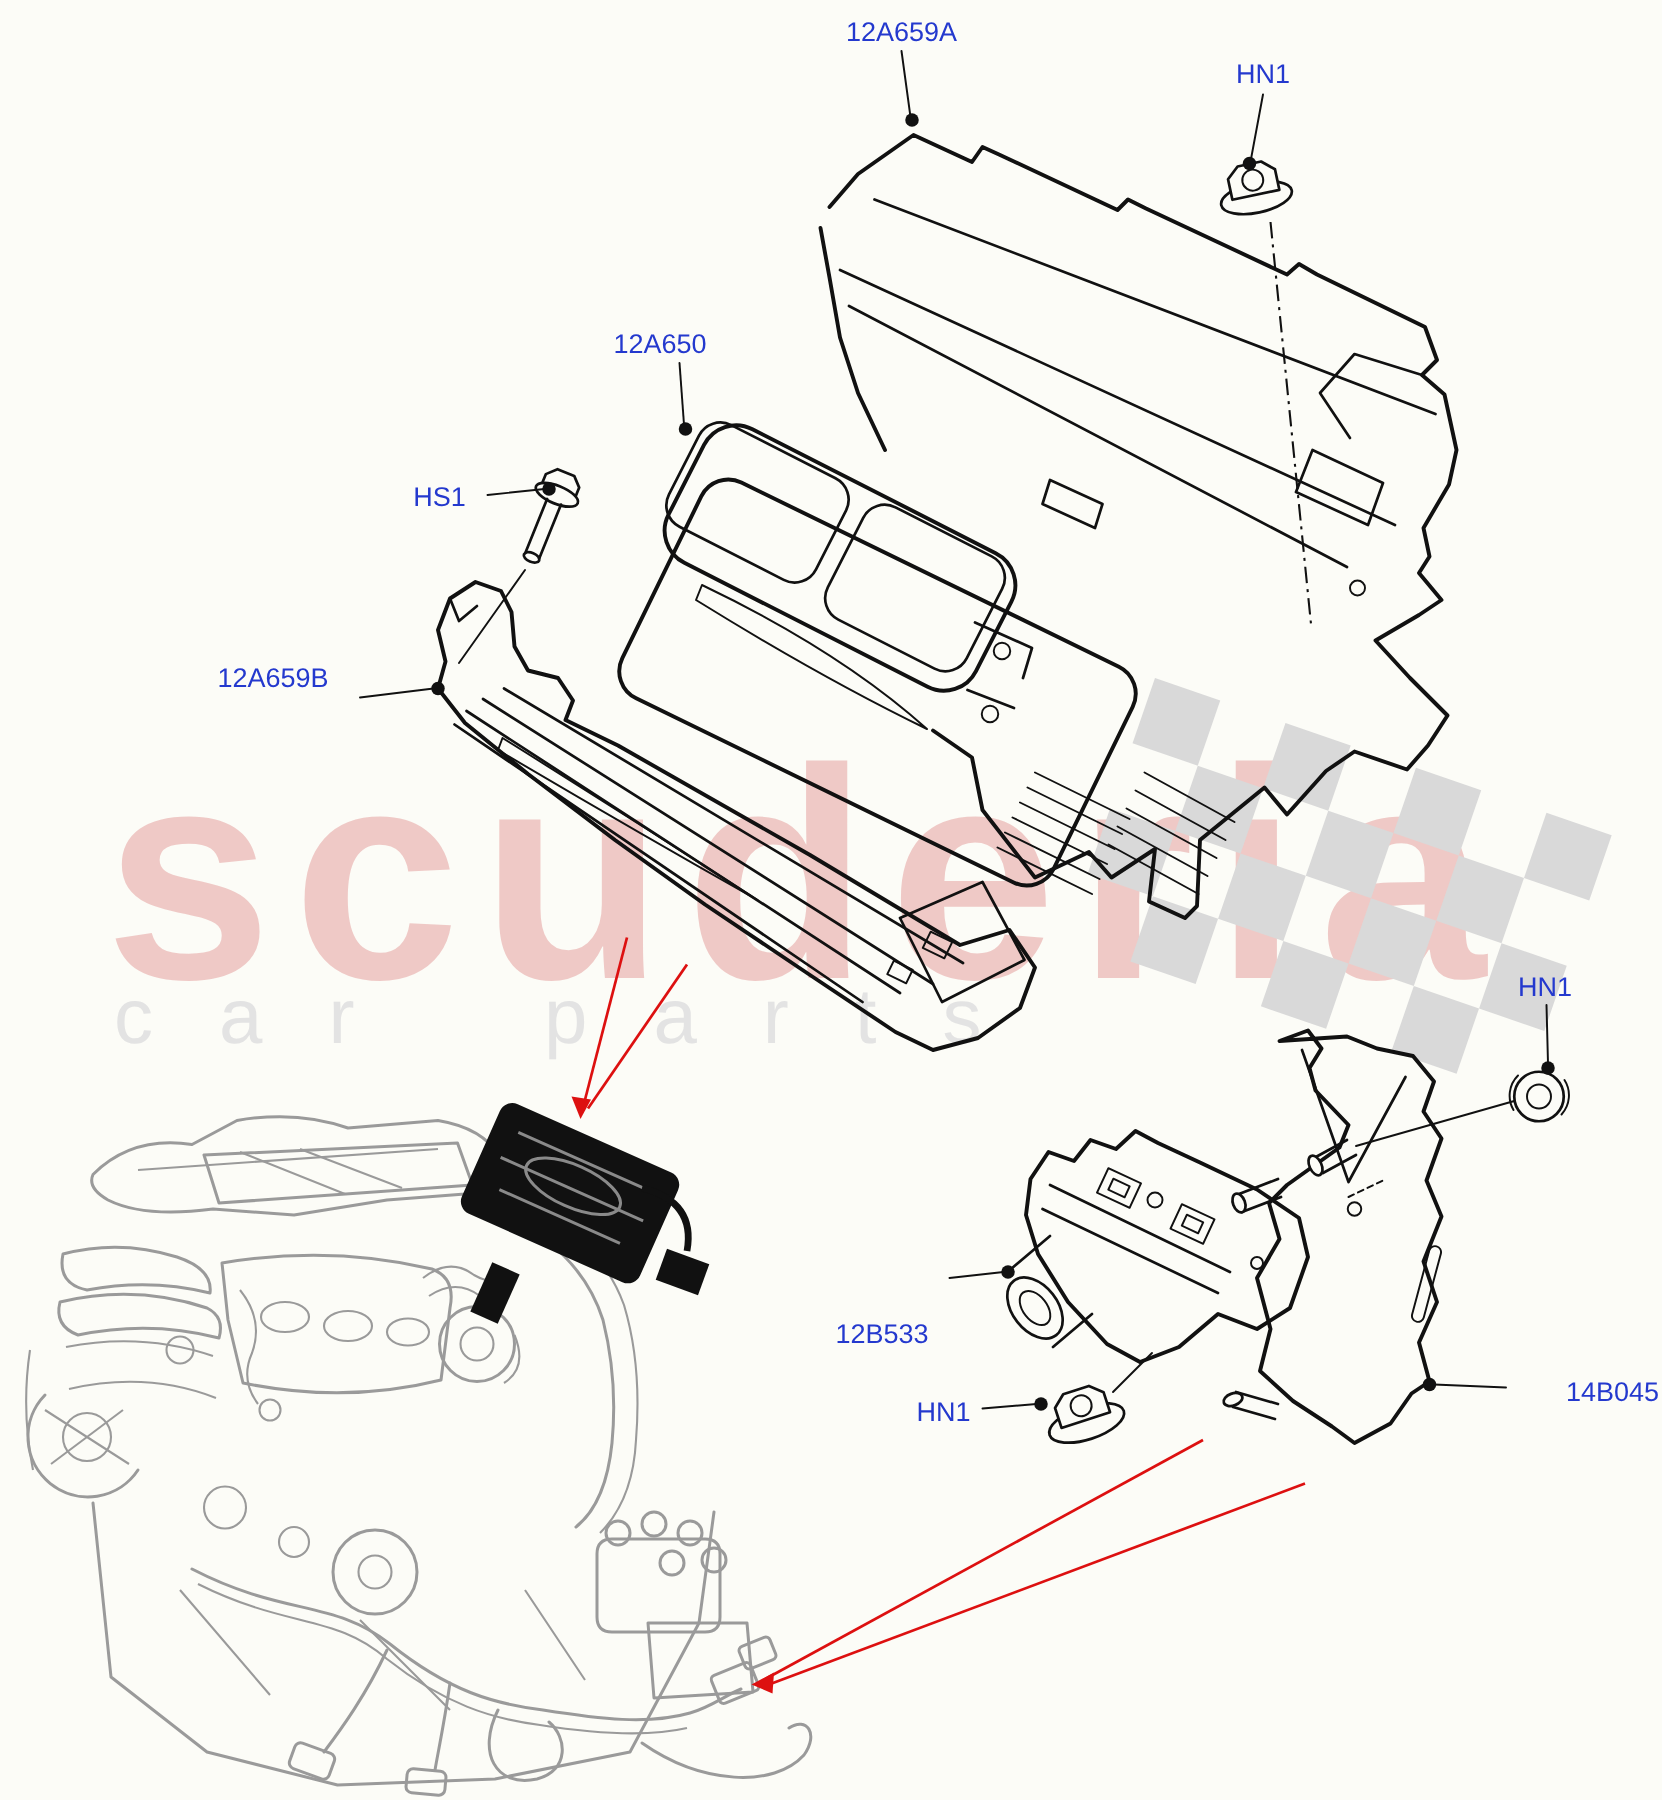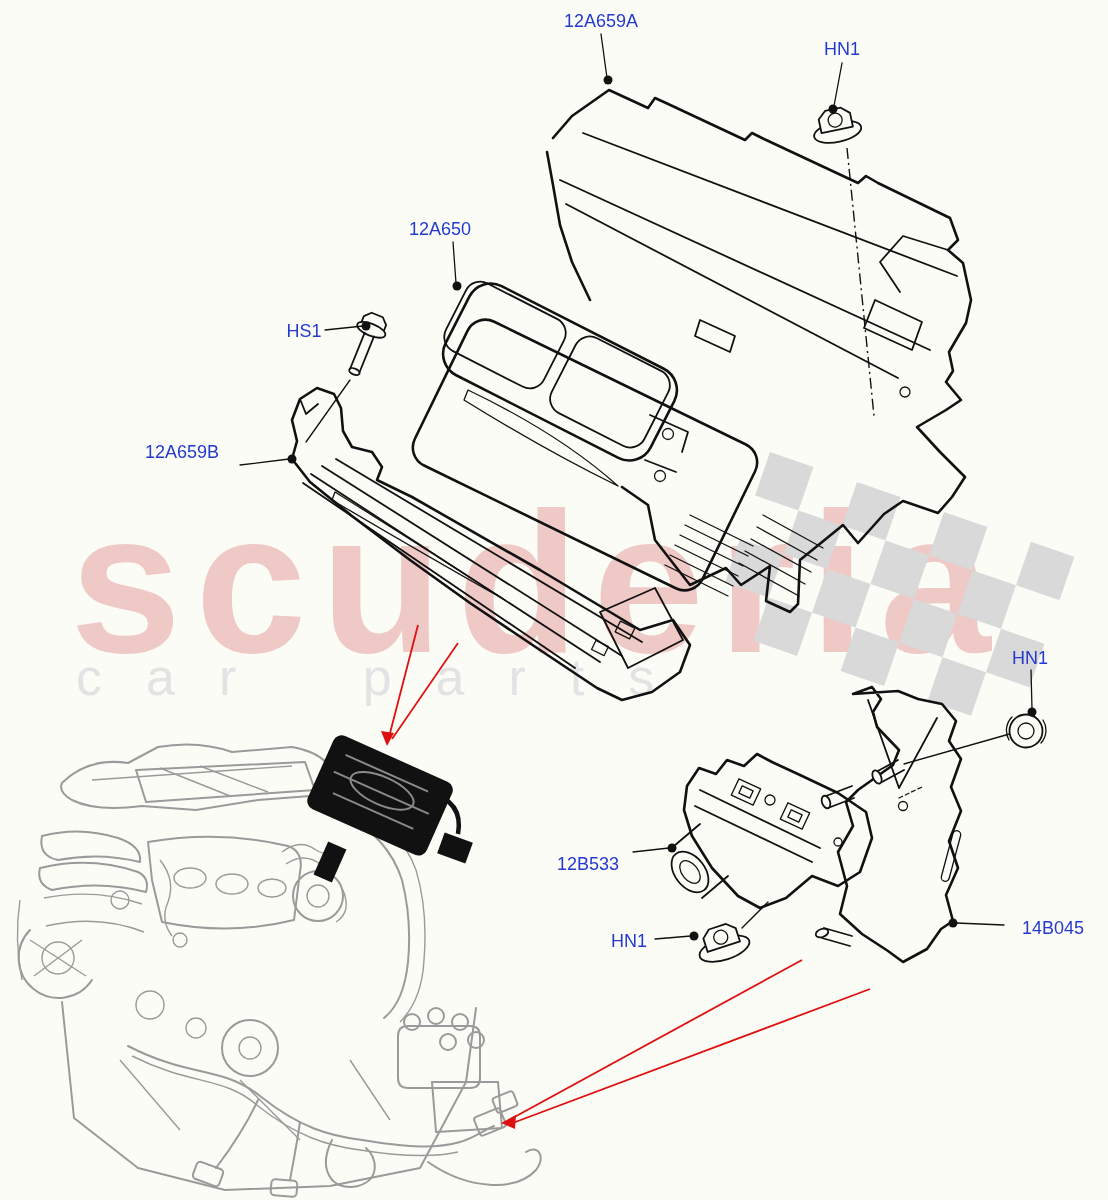--- a/index.html
+++ b/index.html
@@ -247,20 +247,20 @@
     <path class="red" d="M 802,960 L 509,1120"></path>
     <path class="red" d="M 870,989 L 510,1124"></path>
     <polygon class="redf" points="501,1123 516,1115 515,1129"></polygon>
   </g>
 </svg>
 
 <div class="callouts">
   <span class="lbl" style="left:601px;top:8px">12A659A</span>
   <span class="lbl" style="left:842px;top:36px">HN1</span>
   <span class="lbl" style="left:440px;top:216px">12A650</span>
-  <span class="lbl" style="left:304px;top:318px">HS1</span>
+  <span class="lbl" style="left:293px;top:318px">HS1</span>
   <span class="lbl" style="left:182px;top:439px">12A659B</span>
   <span class="lbl" style="left:1030px;top:645px">HN1</span>
-  <span class="lbl" style="left:588px;top:851px">12B533</span>
+  <span class="lbl" style="left:588px;top:876px">12B533</span>
   <span class="lbl" style="left:629px;top:928px">HN1</span>
-  <span class="lbl" style="left:1053px;top:915px">14B045</span>
+  <span class="lbl" style="left:1075px;top:915px">14B045</span>
 </div>
 </div>
 
 </body></html>

